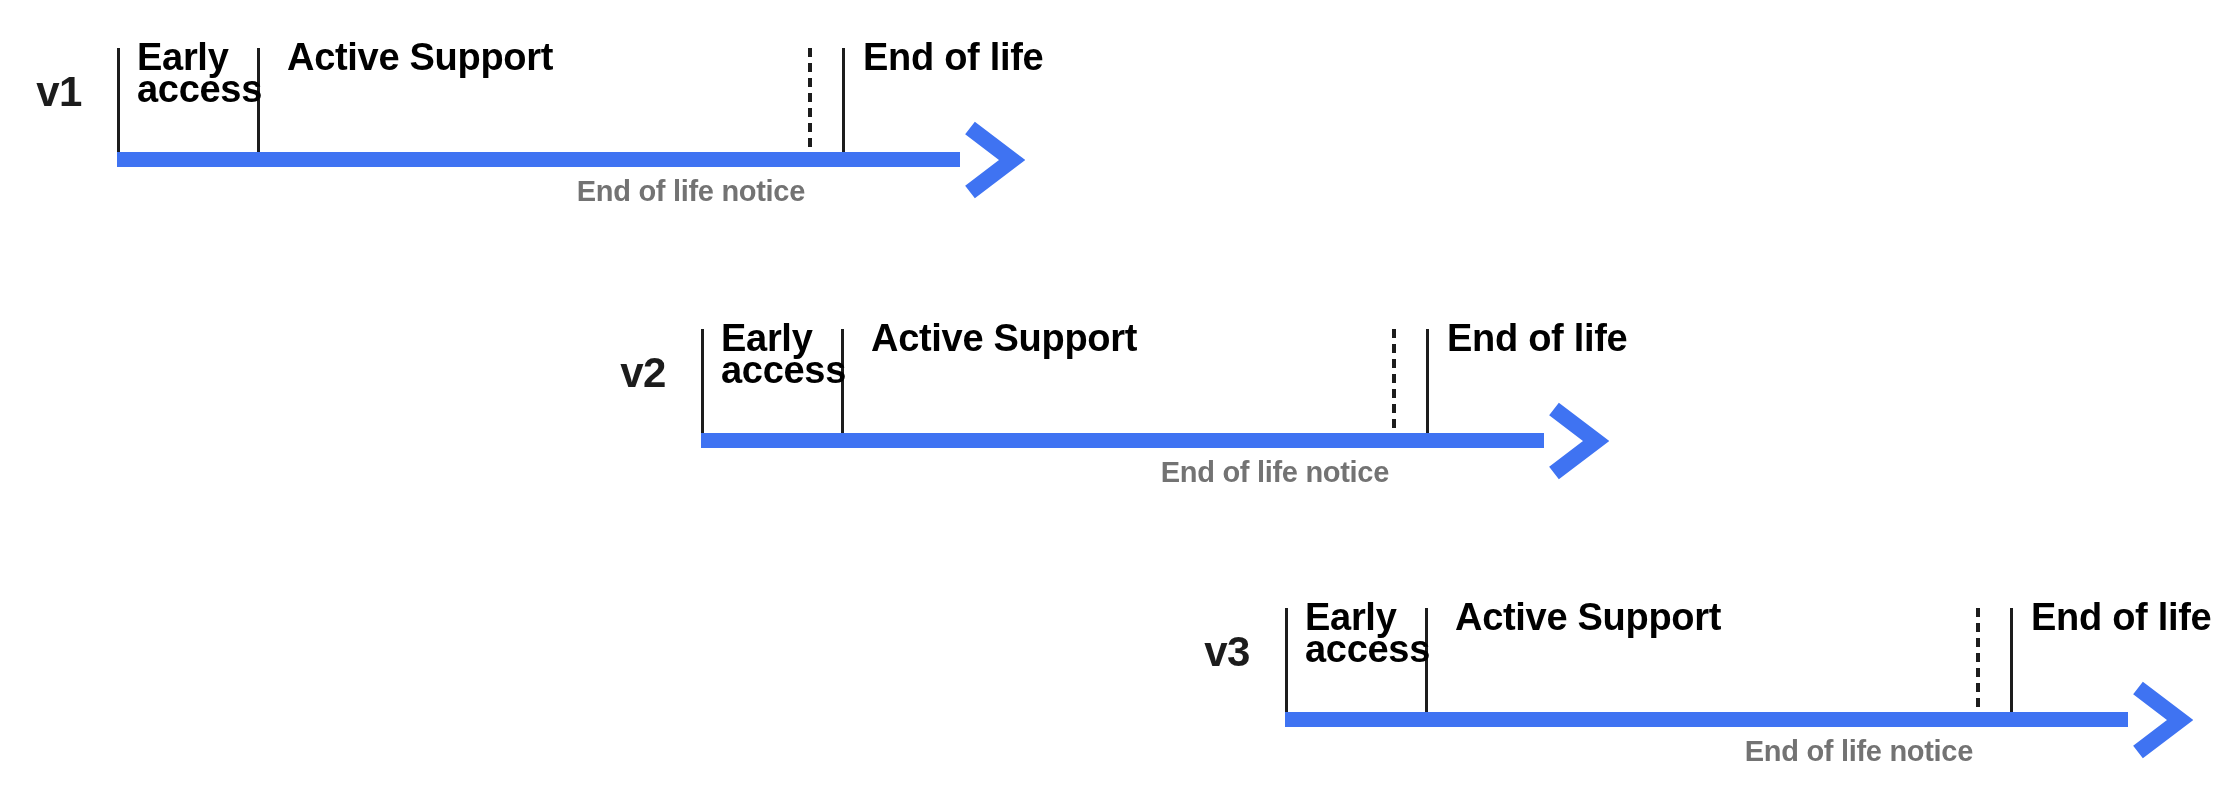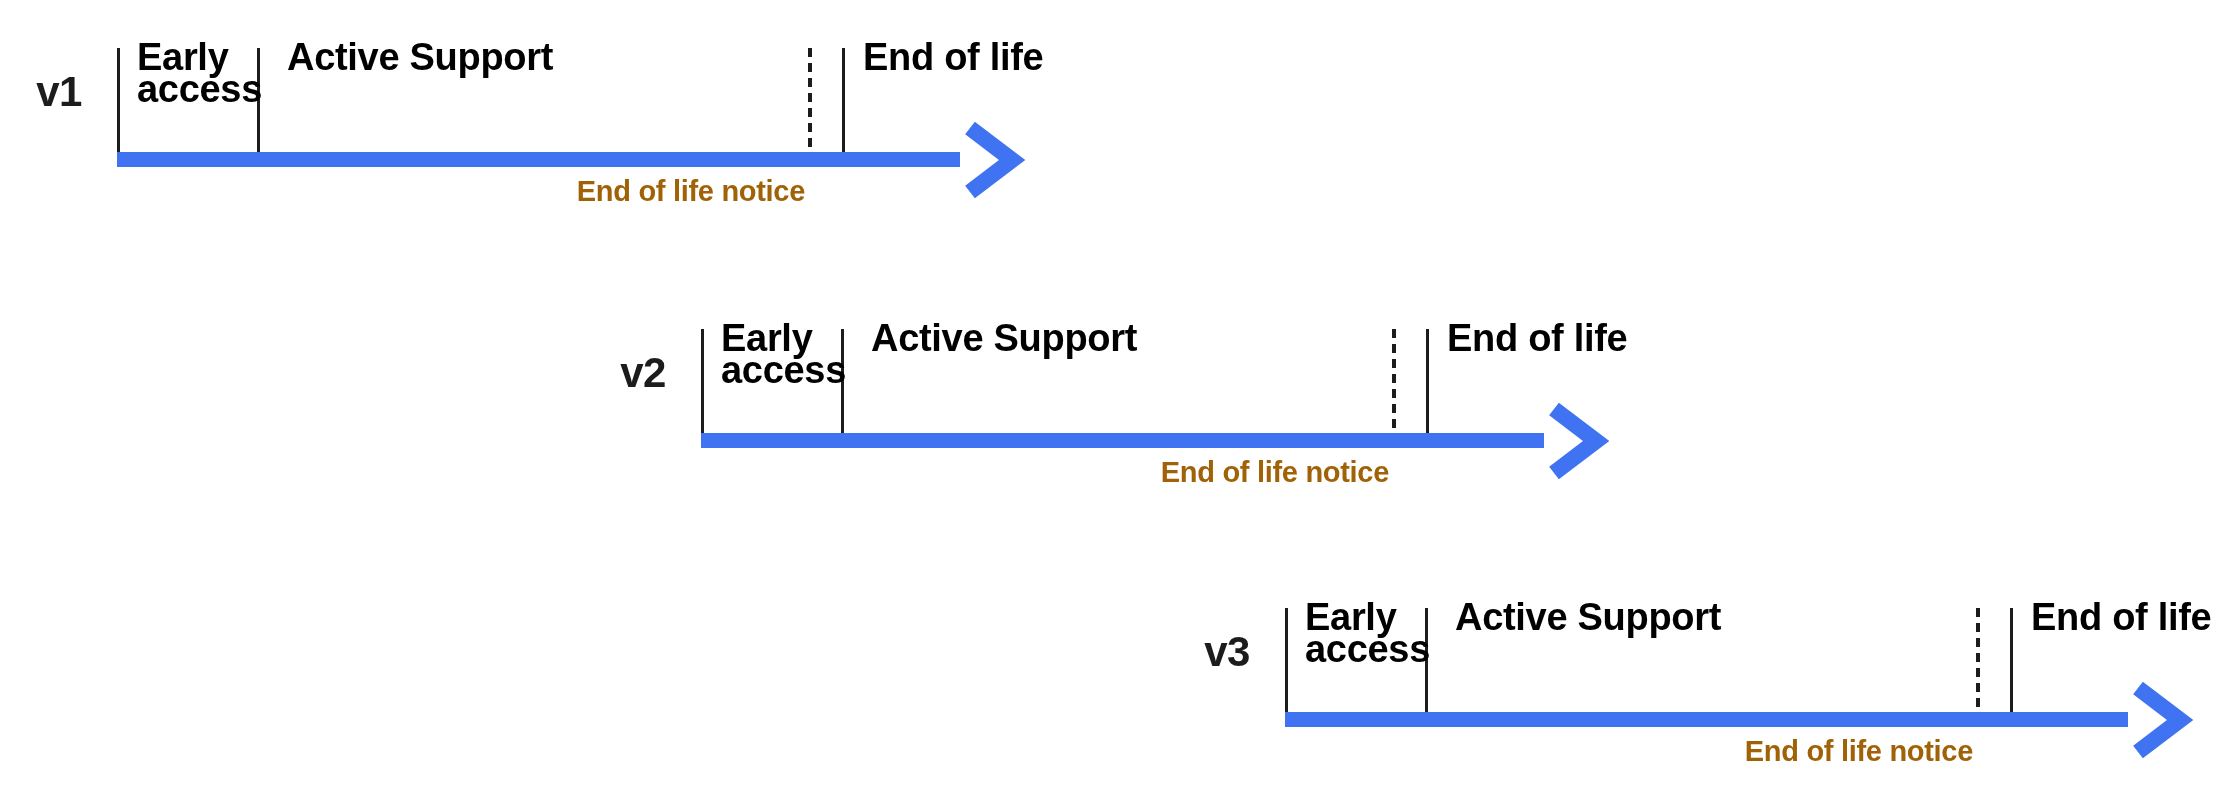--- a/index.html
+++ b/index.html
@@ -92,21 +92,21 @@
   .notice-label {
     position: absolute;
     left: 388px;
     top: 127px;
     width: 400px;
     text-align: right;
     font-weight: 700;
     font-size: 29px;
     line-height: 32px;
     letter-spacing: -0.3px;
-    color: #a16207;
+    color: #737373;
     white-space: nowrap;
   }
 </style>
 </head>
 <body>
 
 <div class="canvas">
 
   <div class="timeline" id="timeline-v1">
     <div class="version-label">v1</div>

